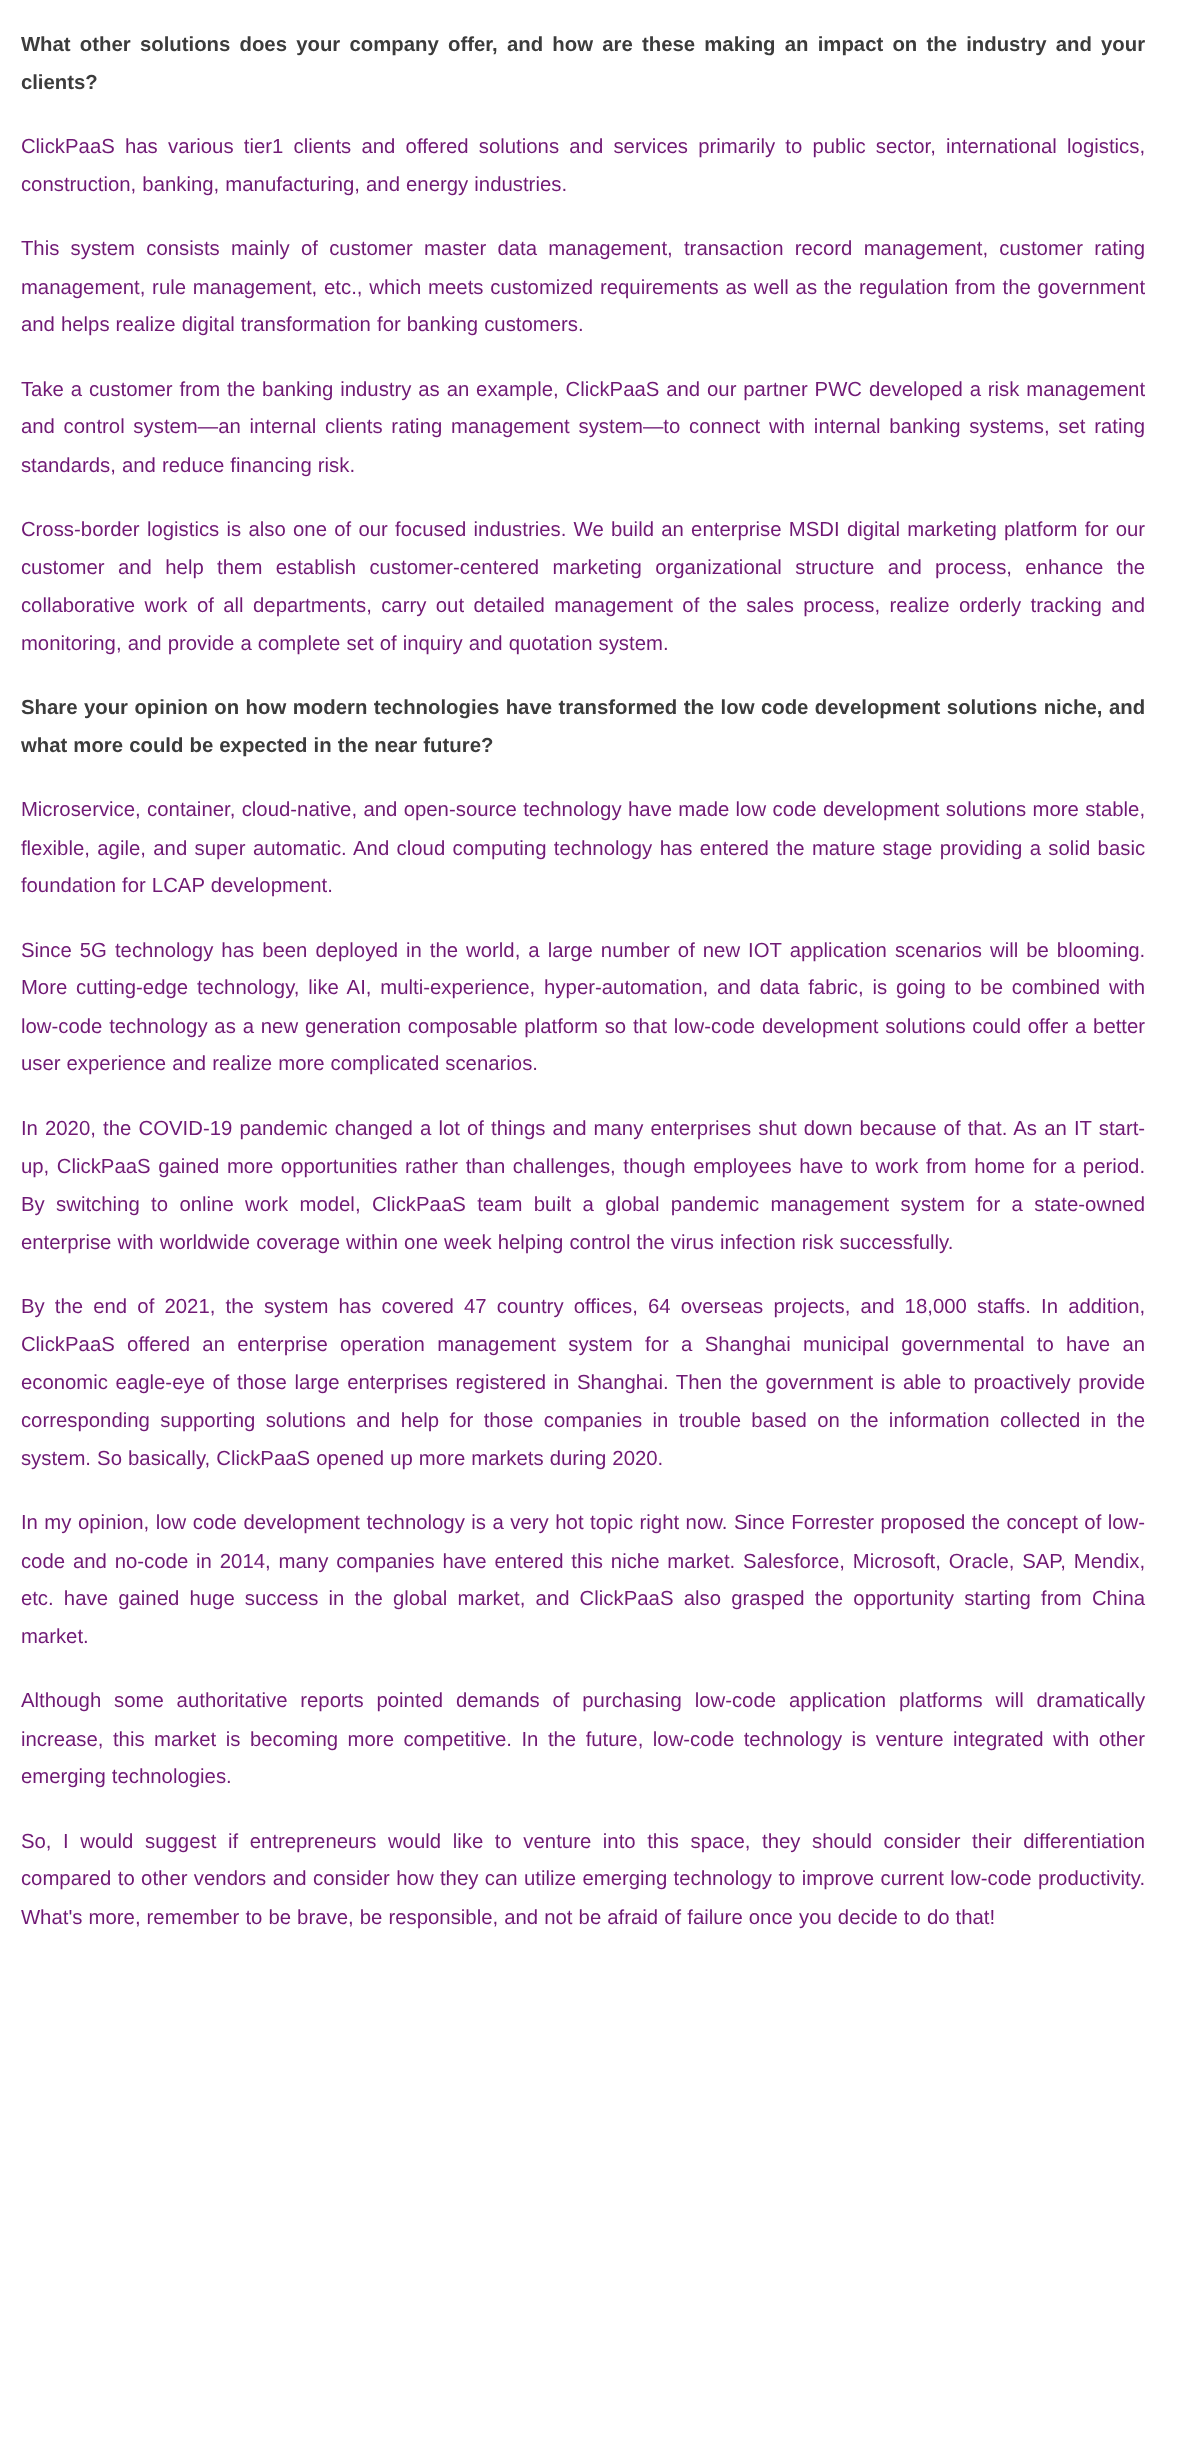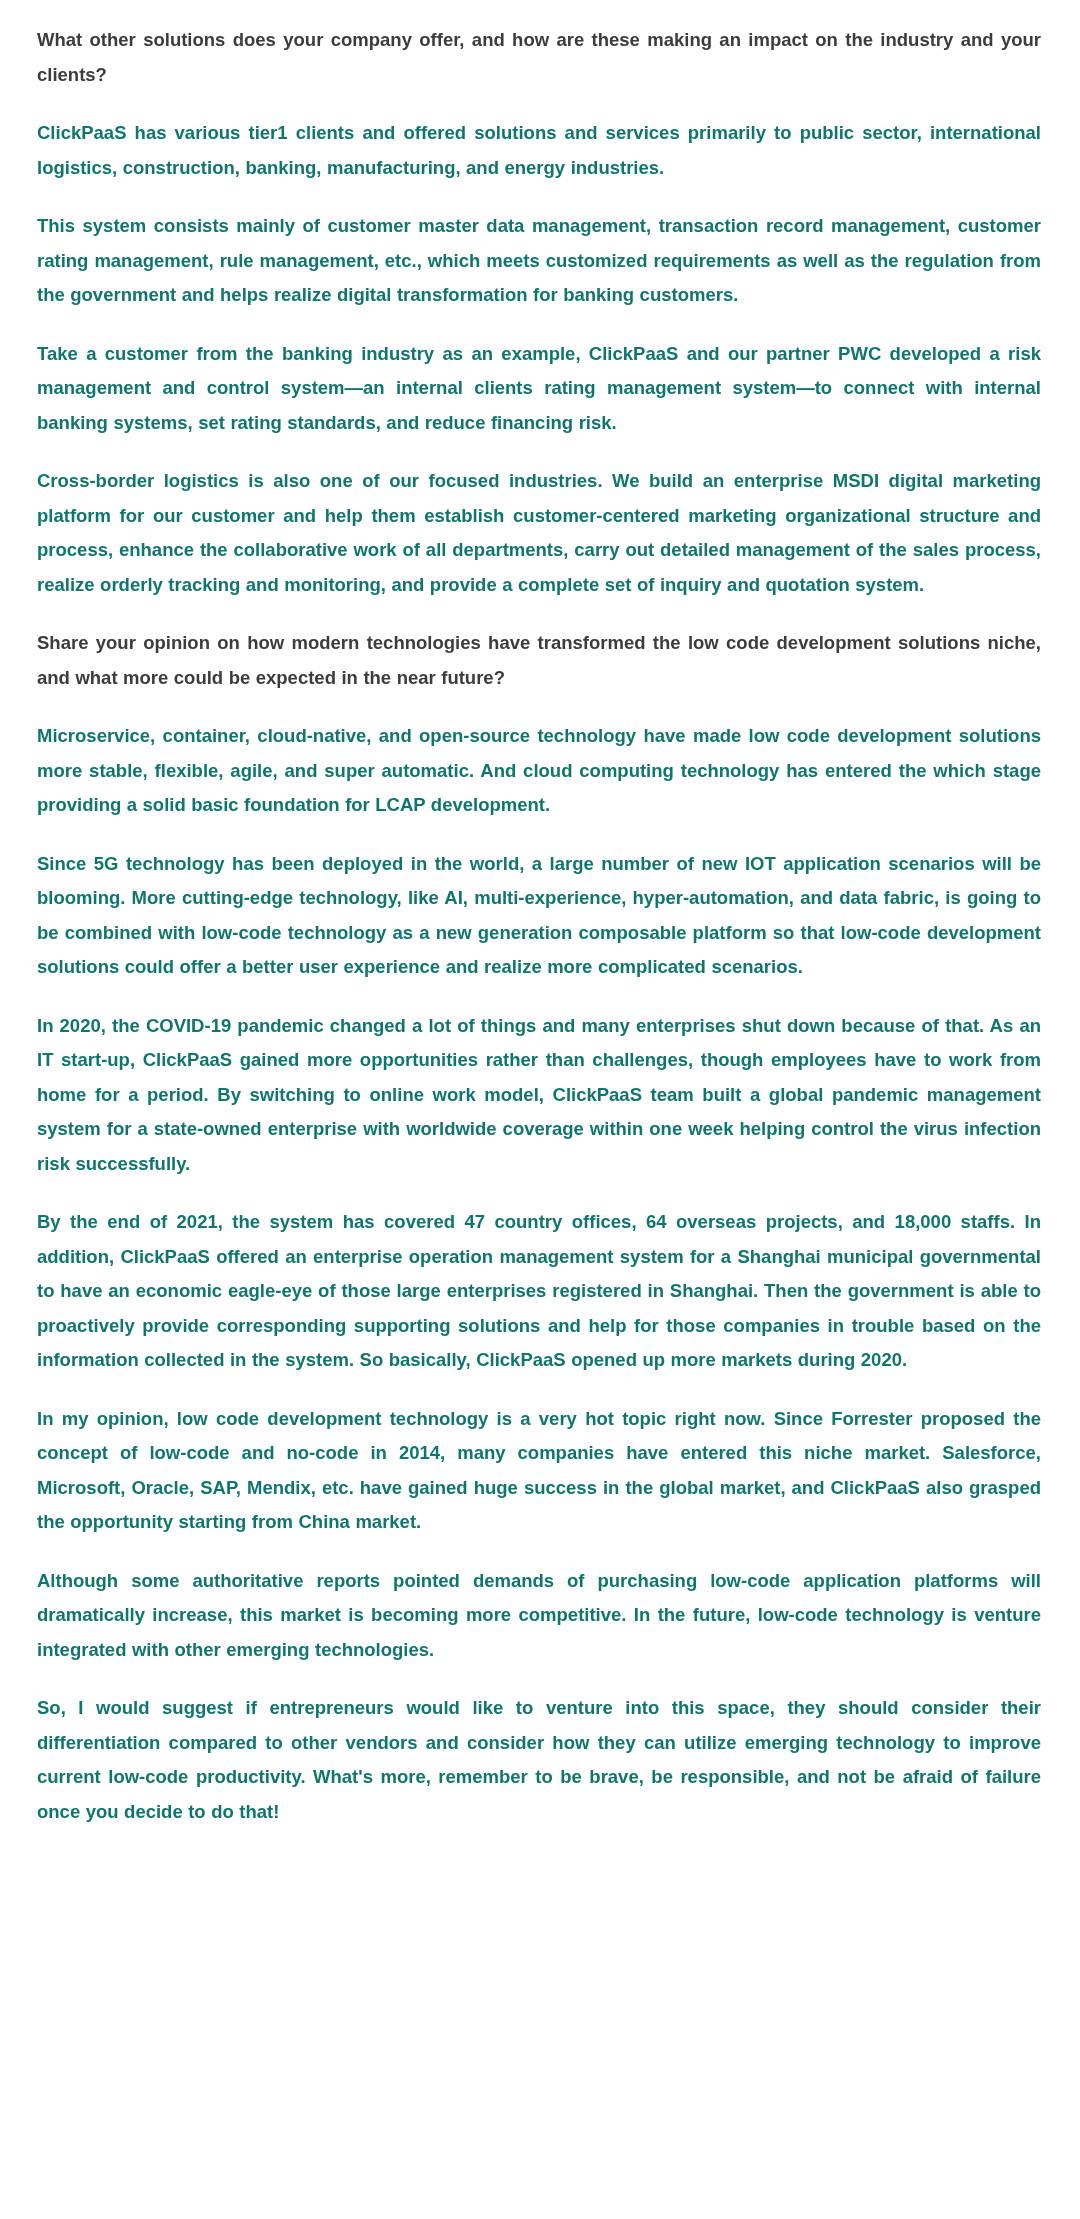--- a/index.html
+++ b/index.html
@@ -4,54 +4,54 @@
 <style>
   html, body {
     margin: 0;
     padding: 0;
     background: #ffffff;
   }
   .page {
     width: 1080px;
     min-height: 2219px;
     box-sizing: border-box;
-    padding: 23px 39px 20px 37px;
+    padding: 23px 39px 20px 19px;
     background: #ffffff;
     font-family: "Liberation Sans", "DejaVu Sans", sans-serif;
   }
   .block {
     margin: 0 0 24px 0;
     font-size: 18.5px;
     line-height: 34.5px;
     text-align: justify;
     text-justify: inter-word;
     word-spacing: 0.02em;
   }
   .block:last-child {
     margin-bottom: 0;
   }
   .question {
     font-weight: bold;
     color: #3c3c3c;
   }
   .answer {
-    font-weight: bold;
-    color: #0f766e;
+    font-weight: normal;
+    color: #701a75;
   }
 </style>
 </head>
 <body>
 
 <div class="page">
   <p class="block question">What other solutions does your company offer, and how are these making an impact on the industry and your clients?</p>
   <p class="block answer">ClickPaaS has various tier1 clients and offered solutions and services primarily to public sector, international logistics, construction, banking, manufacturing, and energy industries.</p>
   <p class="block answer">This system consists mainly of customer master data management, transaction record management, customer rating management, rule management, etc., which meets customized requirements as well as the regulation from the government and helps realize digital transformation for banking customers.</p>
   <p class="block answer">Take a customer from the banking industry as an example, ClickPaaS and our partner PWC developed a risk management and control system—an internal clients rating management system—to connect with internal banking systems, set rating standards, and reduce financing risk.</p>
   <p class="block answer">Cross-border logistics is also one of our focused industries. We build an enterprise MSDI digital marketing platform for our customer and help them establish customer-centered marketing organizational structure and process, enhance the collaborative work of all departments, carry out detailed management of the sales process, realize orderly tracking and monitoring, and provide a complete set of inquiry and quotation system.</p>
   <p class="block question">Share your opinion on how modern technologies have transformed the low code development solutions niche, and what more could be expected in the near future?</p>
-  <p class="block answer">Microservice, container, cloud-native, and open-source technology have made low code development solutions more stable, flexible, agile, and super automatic. And cloud computing technology has entered the which stage providing a solid basic foundation for LCAP development.</p>
+  <p class="block answer">Microservice, container, cloud-native, and open-source technology have made low code development solutions more stable, flexible, agile, and super automatic. And cloud computing technology has entered the mature stage providing a solid basic foundation for LCAP development.</p>
   <p class="block answer">Since 5G technology has been deployed in the world, a large number of new IOT application scenarios will be blooming. More cutting-edge technology, like AI, multi-experience, hyper-automation, and data fabric, is going to be combined with low-code technology as a new generation composable platform so that low-code development solutions could offer a better user experience and realize more complicated scenarios.</p>
   <p class="block answer">In 2020, the COVID-19 pandemic changed a lot of things and many enterprises shut down because of that. As an IT start-up, ClickPaaS gained more opportunities rather than challenges, though employees have to work from home for a period. By switching to online work model, ClickPaaS team built a global pandemic management system for a state-owned enterprise with worldwide coverage within one week helping control the virus infection risk successfully.</p>
   <p class="block answer">By the end of 2021, the system has covered 47 country offices, 64 overseas projects, and 18,000 staffs. In addition, ClickPaaS offered an enterprise operation management system for a Shanghai municipal governmental to have an economic eagle-eye of those large enterprises registered in Shanghai. Then the government is able to proactively provide corresponding supporting solutions and help for those companies in trouble based on the information collected in the system. So basically, ClickPaaS opened up more markets during 2020.</p>
   <p class="block answer">In my opinion, low code development technology is a very hot topic right now. Since Forrester proposed the concept of low-code and no-code in 2014, many companies have entered this niche market. Salesforce, Microsoft, Oracle, SAP, Mendix, etc. have gained huge success in the global market, and ClickPaaS also grasped the opportunity starting from China market.</p>
   <p class="block answer">Although some authoritative reports pointed demands of purchasing low-code application platforms will dramatically increase, this market is becoming more competitive. In the future, low-code technology is venture integrated with other emerging technologies.</p>
   <p class="block answer">So, I would suggest if entrepreneurs would like to venture into this space, they should consider their differentiation compared to other vendors and consider how they can utilize emerging technology to improve current low-code productivity. What's more, remember to be brave, be responsible, and not be afraid of failure once you decide to do that!</p>
 </div>
 
 </body></html>

